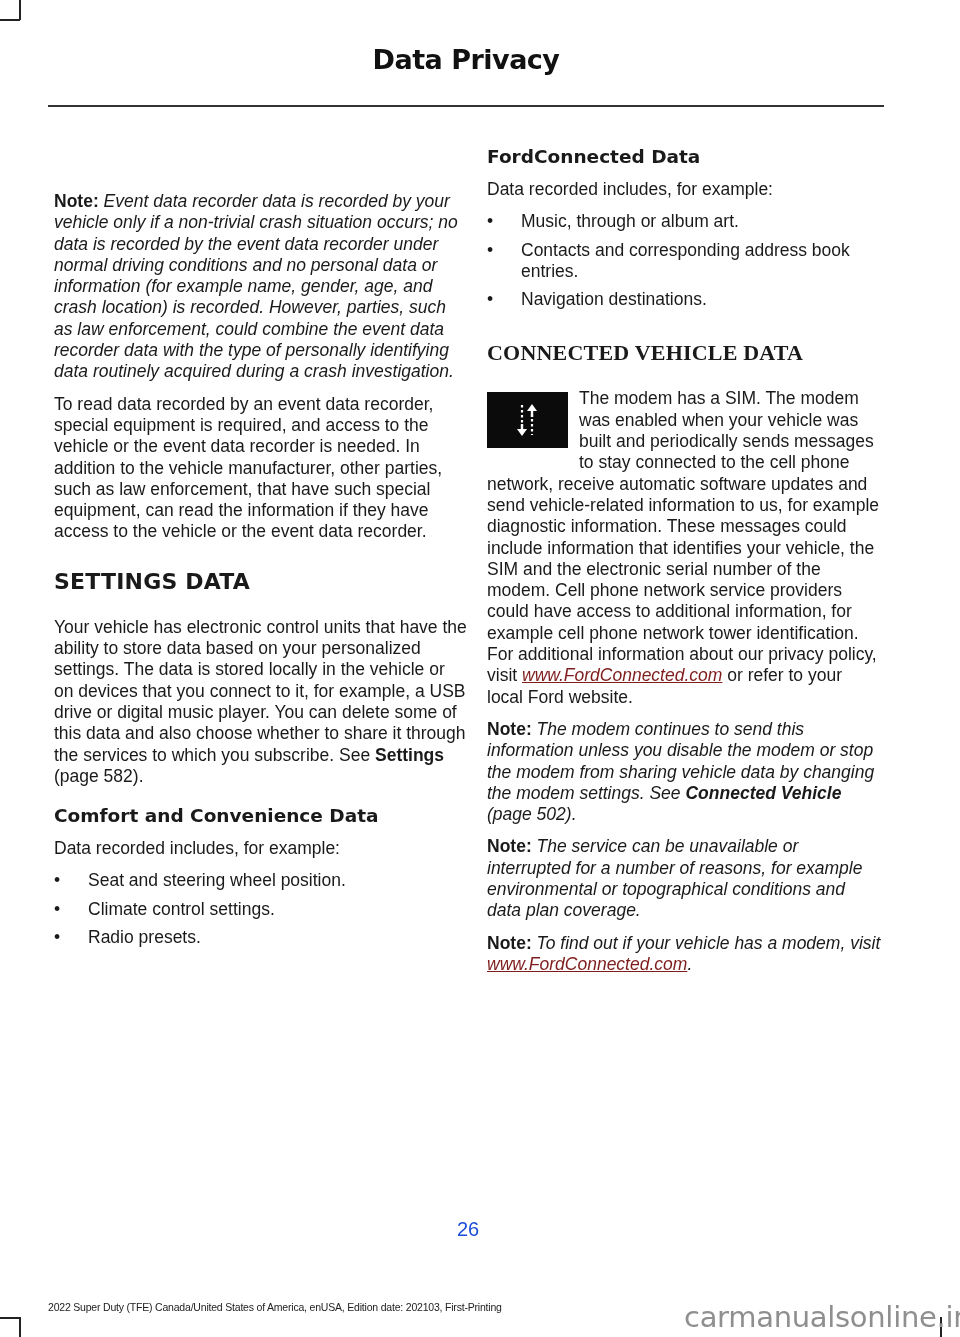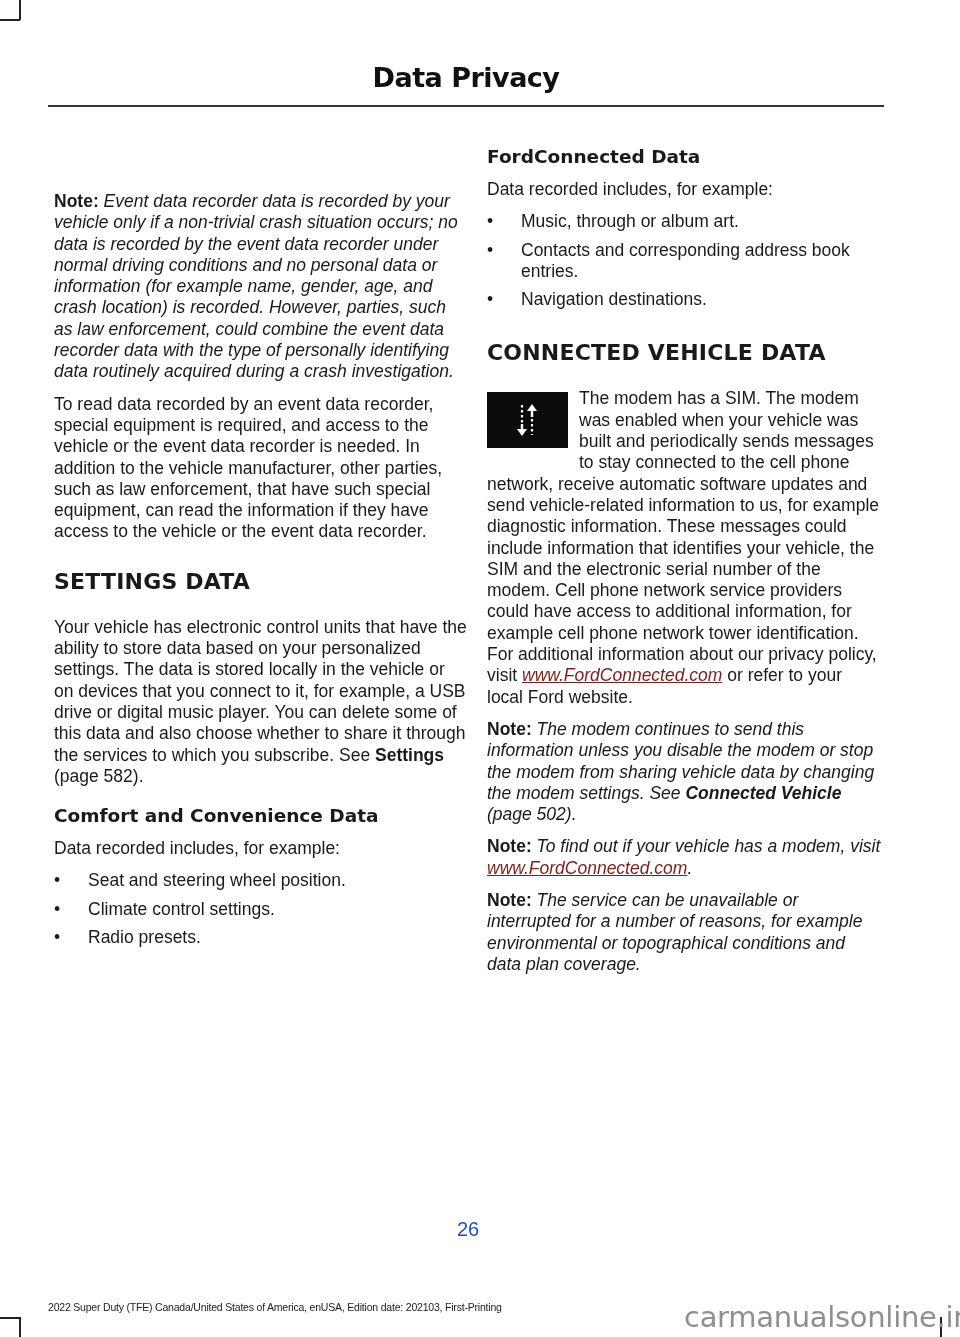--- a/index.html
+++ b/index.html
@@ -2,21 +2,21 @@
 <html><head>
 <meta charset="utf-8">
 <style>
   html, body { margin: 0; padding: 0; background: #ffffff; }
   body {
     width: 960px; height: 1337px; position: relative; overflow: hidden;
     font-family: "Liberation Sans", "DejaVu Sans", sans-serif; color: #1a1a1a;
   }
   .crop { position: absolute; background: #222; }
   .page-header {
-    position: absolute; left: 48px; top: 58px; width: 836px; text-align: center;
+    position: absolute; left: 48px; top: 40px; width: 836px; text-align: center;
   }
   .page-title {
     font-family: "DejaVu Sans", sans-serif; font-weight: bold; font-size: 27px;
     letter-spacing: -0.5px; color: #111; line-height: 40px; margin: 0;
   }
   .header-rule { position: absolute; left: 48px; top: 105px; width: 836px; height: 2px; background: #333; }
 
   .col { position: absolute; top: 145px; width: 415px; font-size: 17.5px; line-height: 21.3px; }
   .col-left { left: 54px; margin-top: 46px; }
   .col-right { left: 487px; width: 395px; }
@@ -92,21 +92,21 @@
 
 <div class="col col-right">
   <div class="h2">FordConnected Data</div>
   <p>Data recorded includes, for example:</p>
   <ul class="bullets">
     <li><span class="dot">•</span><span>Music, through or album art.</span></li>
     <li><span class="dot">•</span><span>Contacts and corresponding address book entries.</span></li>
     <li><span class="dot">•</span><span>Navigation destinations.</span></li>
   </ul>
 
-  <div class="h1" style="margin-top:30px;">CONNECTED VEHICLE DATA</div>
+  <div class="h1" style="margin-top:30px;font-family:Liberation Serif, serif;">CONNECTED VEHICLE DATA</div>
 
   <p>
     <span class="icon-box">
       <svg width="40" height="36" viewBox="0 0 40 36">
         <line x1="14" y1="3" x2="14" y2="24" stroke="#fff" stroke-width="2.2" stroke-dasharray="2.5 2.5"></line>
         <line x1="14" y1="22" x2="14" y2="31" stroke="#fff" stroke-width="2.4"></line>
         <polygon points="9,27 19,27 14,34" fill="#fff"></polygon>
         <line x1="24" y1="12" x2="24" y2="33" stroke="#fff" stroke-width="2.2" stroke-dasharray="2.5 2.5"></line>
         <line x1="24" y1="5" x2="24" y2="15" stroke="#fff" stroke-width="2.4"></line>
         <polygon points="19,9 29,9 24,2" fill="#fff"></polygon>
@@ -115,24 +115,24 @@
     <span>The modem has a SIM. The modem was enabled when your vehicle was built and periodically sends messages to stay connected to the cell phone network, receive automatic software updates and send vehicle-related information to us, for example diagnostic information. These messages could include information that identifies your vehicle, the SIM and the electronic serial number of the modem. Cell phone network service providers could have access to additional information, for example cell phone network tower identification.  For additional information about our privacy policy, visit </span><a class="link">www.FordConnected.com</a><span> or refer to your local Ford website.</span>
   </p>
 
   <p>
     <span class="note-label">Note:</span>
     <span class="italic">The modem continues to send this information unless you disable the modem or stop the modem from sharing vehicle data by changing the modem settings. See </span><b class="ref italic">Connected Vehicle</b><span class="italic"> (page 502).</span>
   </p>
 
   <p>
     <span class="note-label">Note:</span>
-    <span class="italic">To find out if your vehicle has a modem, visit </span><a class="link">www.FordConnected.com</a><span class="italic">.</span>
+    <span class="italic">The service can be unavailable or interrupted for a number of reasons, for example environmental or topographical conditions and data plan coverage.</span>
   </p>
 
   <p>
     <span class="note-label">Note:</span>
-    <span class="italic">The service can be unavailable or interrupted for a number of reasons, for example environmental or topographical conditions and data plan coverage.</span>
+    <span class="italic">To find out if your vehicle has a modem, visit </span><a class="link">www.FordConnected.com</a><span class="italic">.</span>
   </p>
 </div>
 
 <div class="page-number">26</div>
 <div class="footer-text">2022 Super Duty (TFE) Canada/United States of America, enUSA, Edition date: 202103, First-Printing</div>
 <div class="watermark">carmanualsonline.info</div>
 
 </body></html>

